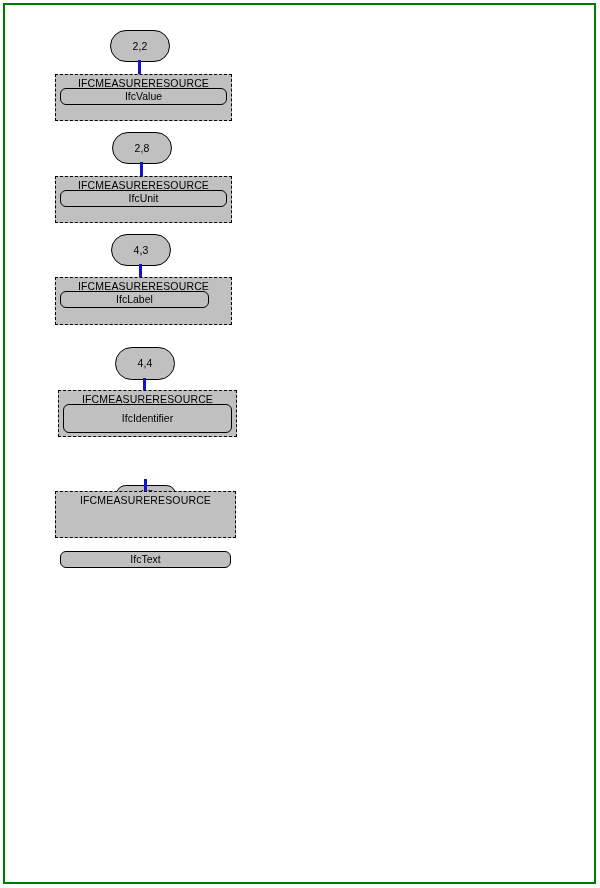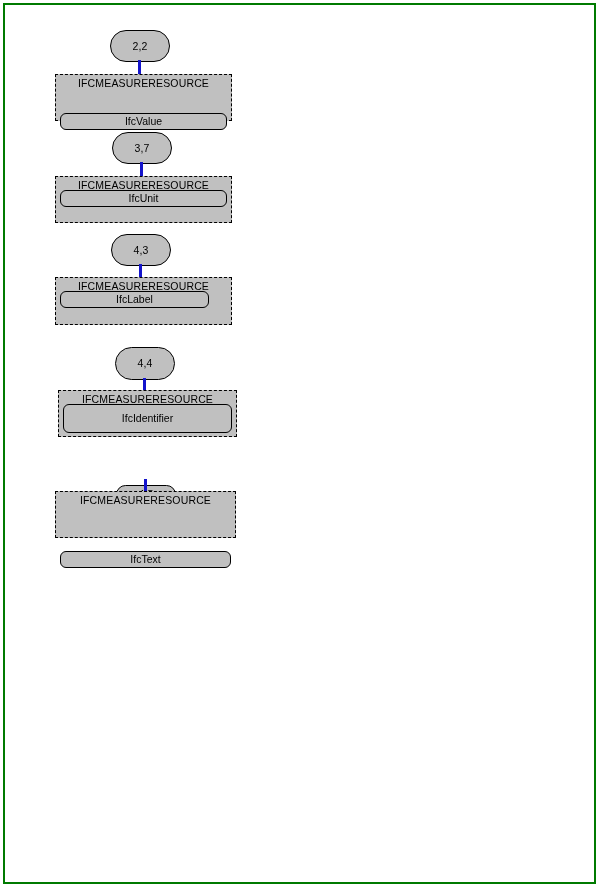--- a/index.html
+++ b/index.html
@@ -116,27 +116,27 @@
   <div class="diagram-canvas" id="canvas">
 
   <div class="schema-group" style="left: 0px; top: 0px;">
         <div class="node" style="left: 110px; top: 30px; width: 60px; height: 32px;">
           <span class="node-label">2,2</span>
         </div>
         <div class="connector" style="left: 138px; top: 60px; height: 15px; background: rgb(20, 20, 204);"></div>
         <div class="package" style="left: 55px; top: 74px; width: 177px; height: 47px;">
           <div class="package-title">IFCMEASURERESOURCE</div>
         </div>
-        <div class="entity" style="left: 60px; top: 88px; width: 167px; height: 17px; margin-top: 25px;">
+        <div class="entity" style="left: 60px; top: 88px; width: 167px; height: 17px;">
           <span class="entity-label">IfcValue</span>
         </div>
       </div>
       <div class="schema-group" style="left: 0px; top: 0px;">
         <div class="node" style="left: 112px; top: 132px; width: 60px; height: 32px;">
-          <span class="node-label">3,7</span>
+          <span class="node-label">2,8</span>
         </div>
         <div class="connector" style="left: 140px; top: 162px; height: 15px; background: rgb(20, 20, 204);"></div>
         <div class="package" style="left: 55px; top: 176px; width: 177px; height: 47px;">
           <div class="package-title">IFCMEASURERESOURCE</div>
         </div>
         <div class="entity" style="left: 60px; top: 190px; width: 167px; height: 17px;">
           <span class="entity-label">IfcUnit</span>
         </div>
       </div>
       <div class="schema-group" style="left: 0px; top: 0px;">

